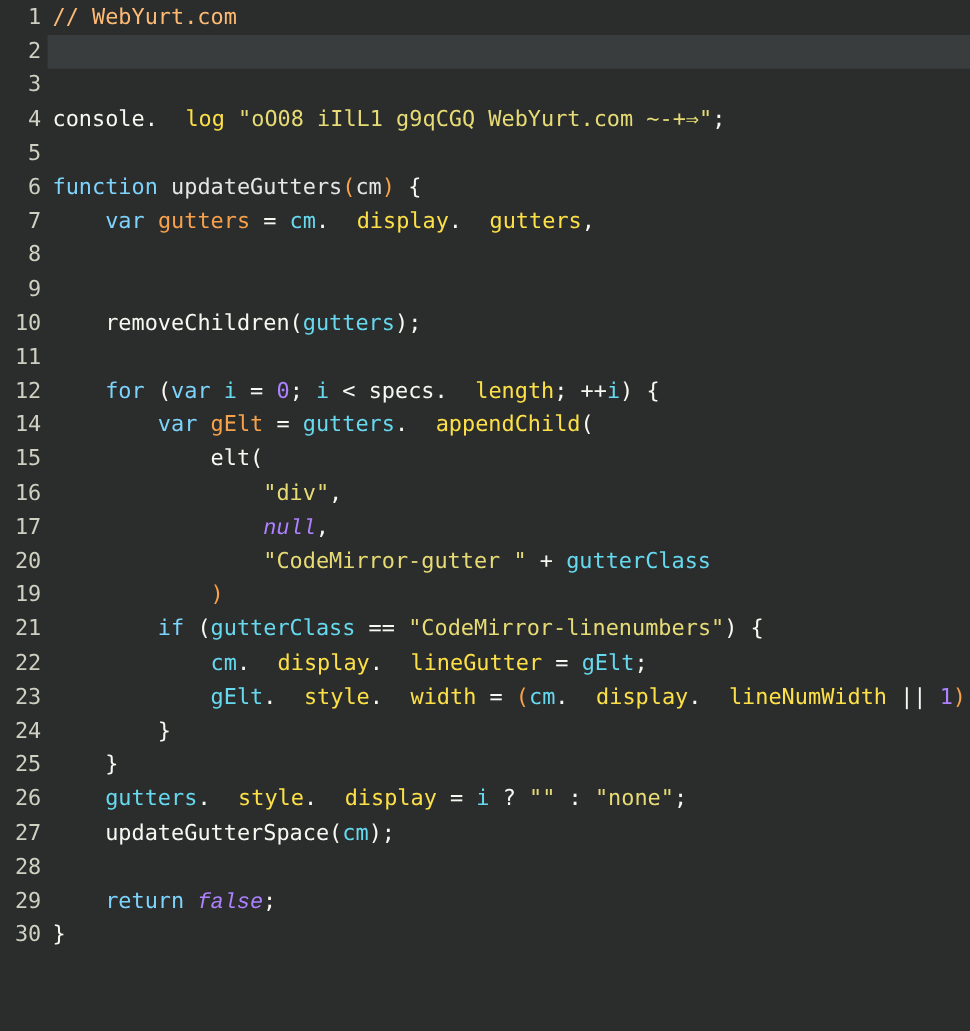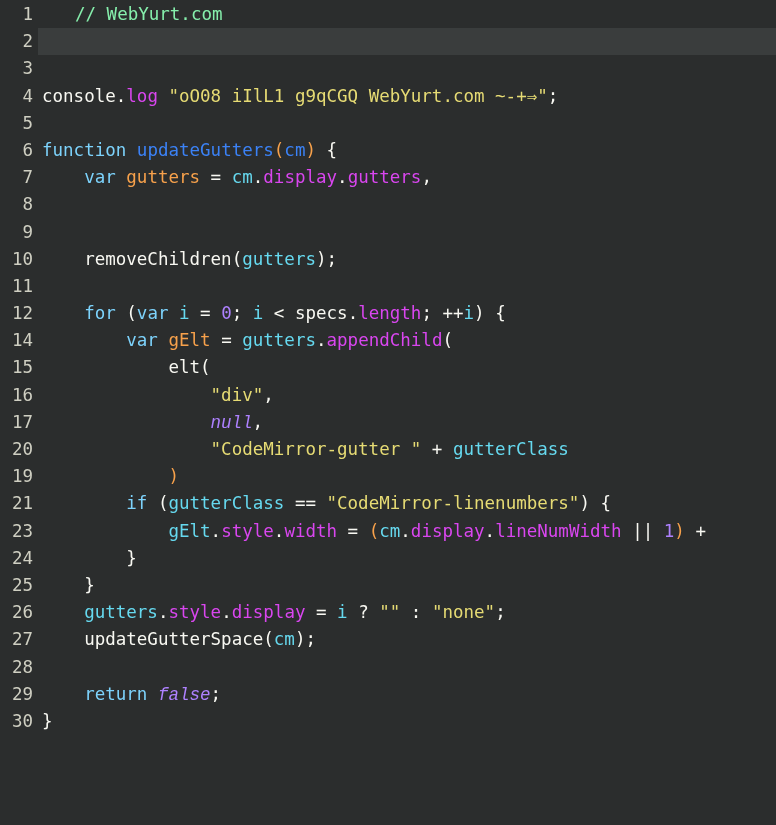--- a/index.html
+++ b/index.html
@@ -59,27 +59,27 @@
   .cursor {
     display: inline-block;
     width: 2px;
     height: 22px;
     background: #c3c38a;
     vertical-align: -4px;
     margin-left: -1px;
     margin-right: -1px;
   }
   
-  .t-comment  { color: #86efac; margin-left: 33px; }
+  .t-comment  { color: #fdba74; }
   .t-plain    { color: #f8f8f2; }
   .t-keyword  { color: #7dd3fc; }
-  .t-func     { color: #3b82f6; }
+  .t-func     { color: #e5e5e5; }
   .t-var      { color: #f7a14b; }
   .t-ident    { color: #66d9ef; }
-  .t-prop     { color: #d946ef; }
+  .t-prop     { color: #fde047; margin-left: 22px; }
   .t-string   { color: #e6db74; }
   .t-const    { color: #ae81ff; font-style: italic; font-family: Liberation Mono, monospace; }
   .t-number   { color: #ae81ff; }
   .t-paren-o  { color: #f7a14b; }
 </style>
 </head>
 <body>
 
 <div id="editor">
   <div class="code-lines" id="code-lines">
@@ -95,20 +95,21 @@
       <div class="line"><span class="gutter-num">10</span><span class="line-content"><span class="t-plain">    </span><span class="t-plain">removeChildren</span><span class="t-plain">(</span><span class="t-ident">gutters</span><span class="t-plain">);</span></span></div>
       <div class="line"><span class="gutter-num">11</span><span class="line-content"></span></div>
       <div class="line"><span class="gutter-num">12</span><span class="line-content"><span class="t-plain">    </span><span class="t-keyword">for</span><span class="t-plain"> (</span><span class="t-keyword">var</span><span class="t-plain"> </span><span class="t-ident">i</span><span class="t-plain"> = </span><span class="t-number">0</span><span class="t-plain">; </span><span class="t-ident">i</span><span class="t-plain"> &lt; </span><span class="t-plain">specs</span><span class="t-plain">.</span><span class="t-prop">length</span><span class="t-plain">; </span><span class="t-plain">++</span><span class="t-ident">i</span><span class="t-plain">) {</span></span></div>
       <div class="line"><span class="gutter-num">14</span><span class="line-content"><span class="t-plain">        </span><span class="t-keyword">var</span><span class="t-plain"> </span><span class="t-var">gElt</span><span class="t-plain"> = </span><span class="t-ident">gutters</span><span class="t-plain">.</span><span class="t-prop">appendChild</span><span class="t-plain">(</span></span></div>
       <div class="line"><span class="gutter-num">15</span><span class="line-content"><span class="t-plain">            </span><span class="t-plain">elt</span><span class="t-plain">(</span></span></div>
       <div class="line"><span class="gutter-num">16</span><span class="line-content"><span class="t-plain">                </span><span class="t-string">"div"</span><span class="t-plain">,</span></span></div>
       <div class="line"><span class="gutter-num">17</span><span class="line-content"><span class="t-plain">                </span><span class="t-const">null</span><span class="t-plain">,</span></span></div>
       <div class="line"><span class="gutter-num">20</span><span class="line-content"><span class="t-plain">                </span><span class="t-string">"CodeMirror-gutter "</span><span class="t-plain"> + </span><span class="t-ident">gutterClass</span></span></div>
       <div class="line"><span class="gutter-num">19</span><span class="line-content"><span class="t-plain">            </span><span class="t-paren-o">)</span></span></div>
       <div class="line"><span class="gutter-num">21</span><span class="line-content"><span class="t-plain">        </span><span class="t-keyword">if</span><span class="t-plain"> (</span><span class="t-ident">gutterClass</span><span class="t-plain"> == </span><span class="t-string">"CodeMirror-linenumbers"</span><span class="t-plain">) {</span></span></div>
+      <div class="line"><span class="gutter-num">22</span><span class="line-content"><span class="t-plain">            </span><span class="t-ident">cm</span><span class="t-plain">.</span><span class="t-prop">display</span><span class="t-plain">.</span><span class="t-prop">lineGutter</span><span class="t-plain"> = </span><span class="t-ident">gElt</span><span class="t-plain">;</span></span></div>
       <div class="line"><span class="gutter-num">23</span><span class="line-content"><span class="t-plain">            </span><span class="t-ident">gElt</span><span class="t-plain">.</span><span class="t-prop">style</span><span class="t-plain">.</span><span class="t-prop">width</span><span class="t-plain"> = </span><span class="t-paren-o">(</span><span class="t-ident">cm</span><span class="t-plain">.</span><span class="t-prop">display</span><span class="t-plain">.</span><span class="t-prop">lineNumWidth</span><span class="t-plain"> || </span><span class="t-number">1</span><span class="t-paren-o">)</span><span class="t-plain"> +</span></span></div>
       <div class="line"><span class="gutter-num">24</span><span class="line-content"><span class="t-plain">        }</span></span></div>
       <div class="line"><span class="gutter-num">25</span><span class="line-content"><span class="t-plain">    }</span></span></div>
       <div class="line"><span class="gutter-num">26</span><span class="line-content"><span class="t-plain">    </span><span class="t-ident">gutters</span><span class="t-plain">.</span><span class="t-prop">style</span><span class="t-plain">.</span><span class="t-prop">display</span><span class="t-plain"> = </span><span class="t-ident">i</span><span class="t-plain"> ? </span><span class="t-string">""</span><span class="t-plain"> : </span><span class="t-string">"none"</span><span class="t-plain">;</span></span></div>
       <div class="line"><span class="gutter-num">27</span><span class="line-content"><span class="t-plain">    </span><span class="t-plain">updateGutterSpace</span><span class="t-plain">(</span><span class="t-ident">cm</span><span class="t-plain">);</span></span></div>
       <div class="line"><span class="gutter-num">28</span><span class="line-content"></span></div>
       <div class="line"><span class="gutter-num">29</span><span class="line-content"><span class="t-plain">    </span><span class="t-keyword">return</span><span class="t-plain"> </span><span class="t-const">false</span><span class="t-plain">;</span></span></div>
       <div class="line"><span class="gutter-num">30</span><span class="line-content"><span class="t-plain">}</span></span></div>
     </div>
 </div>

